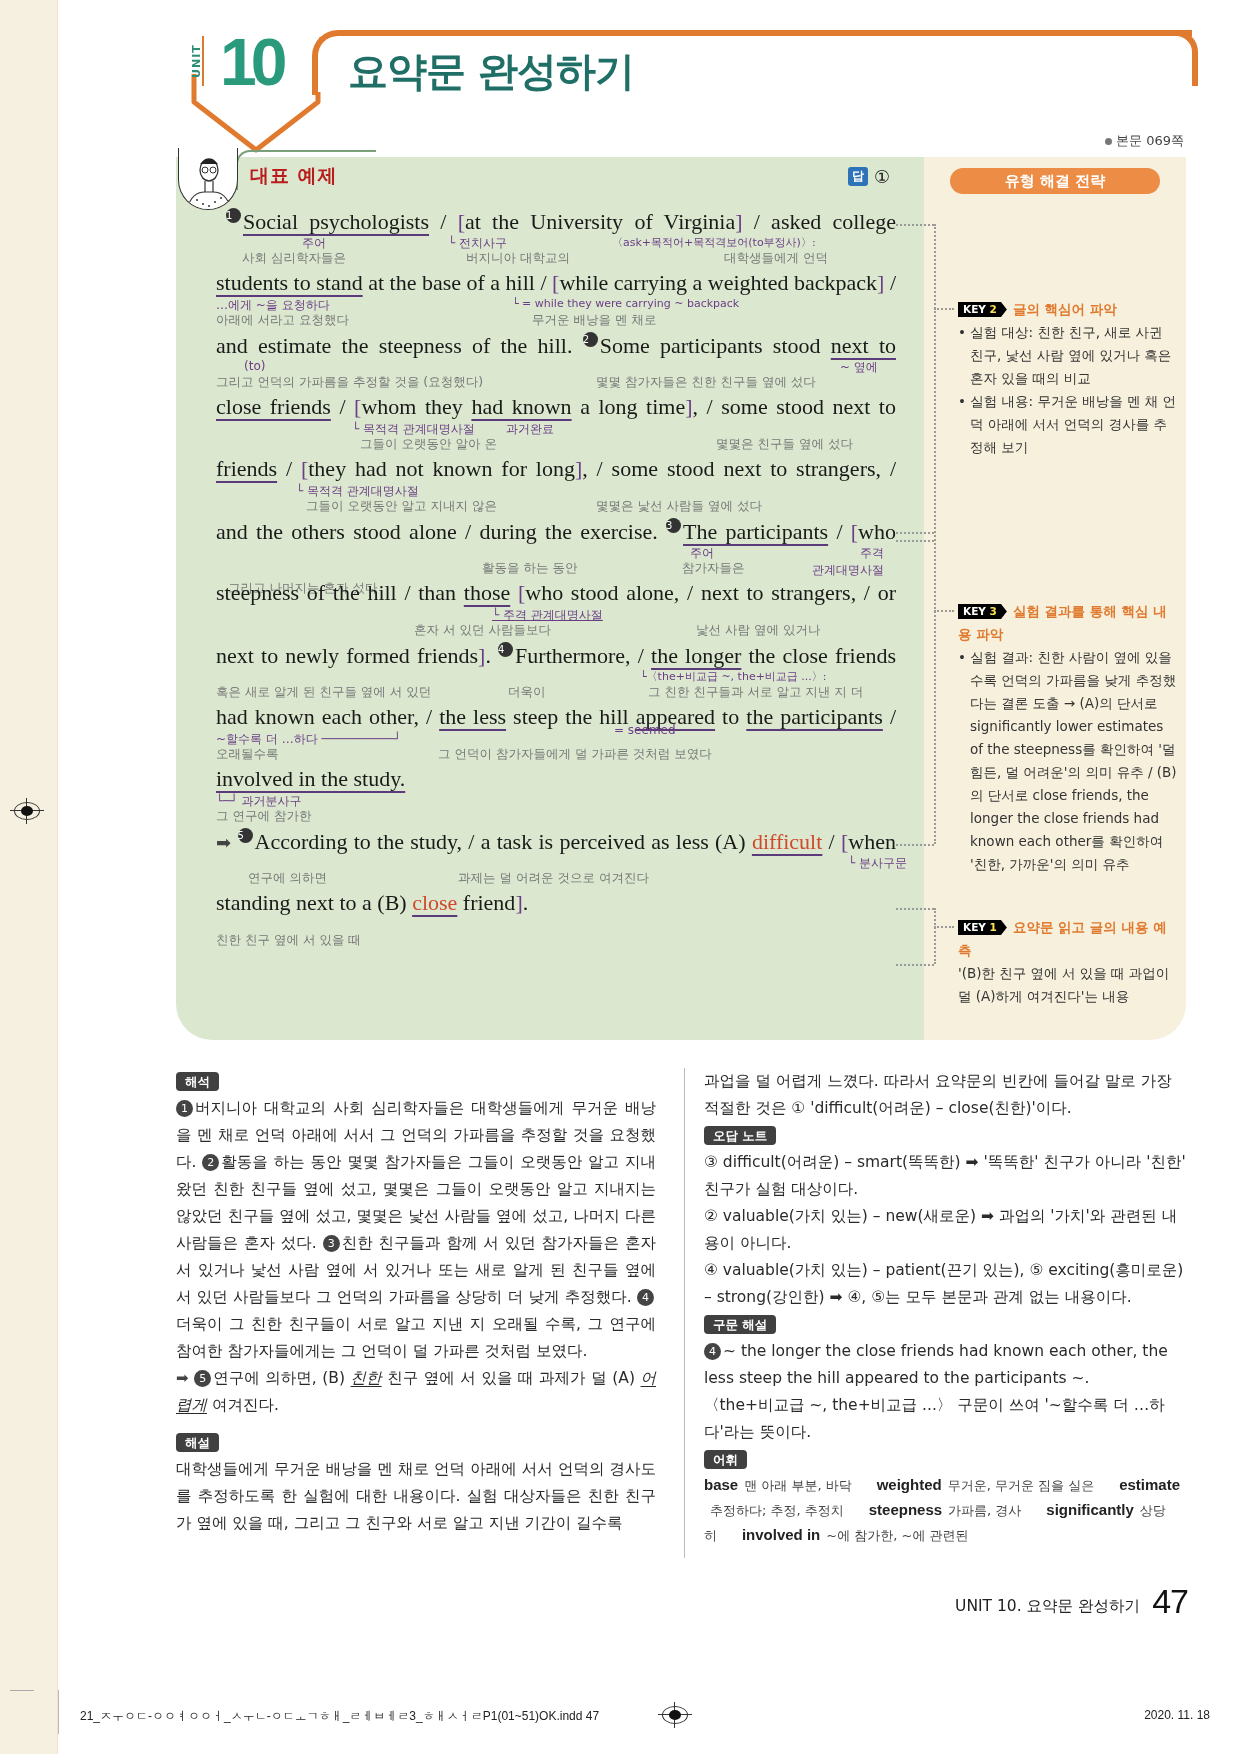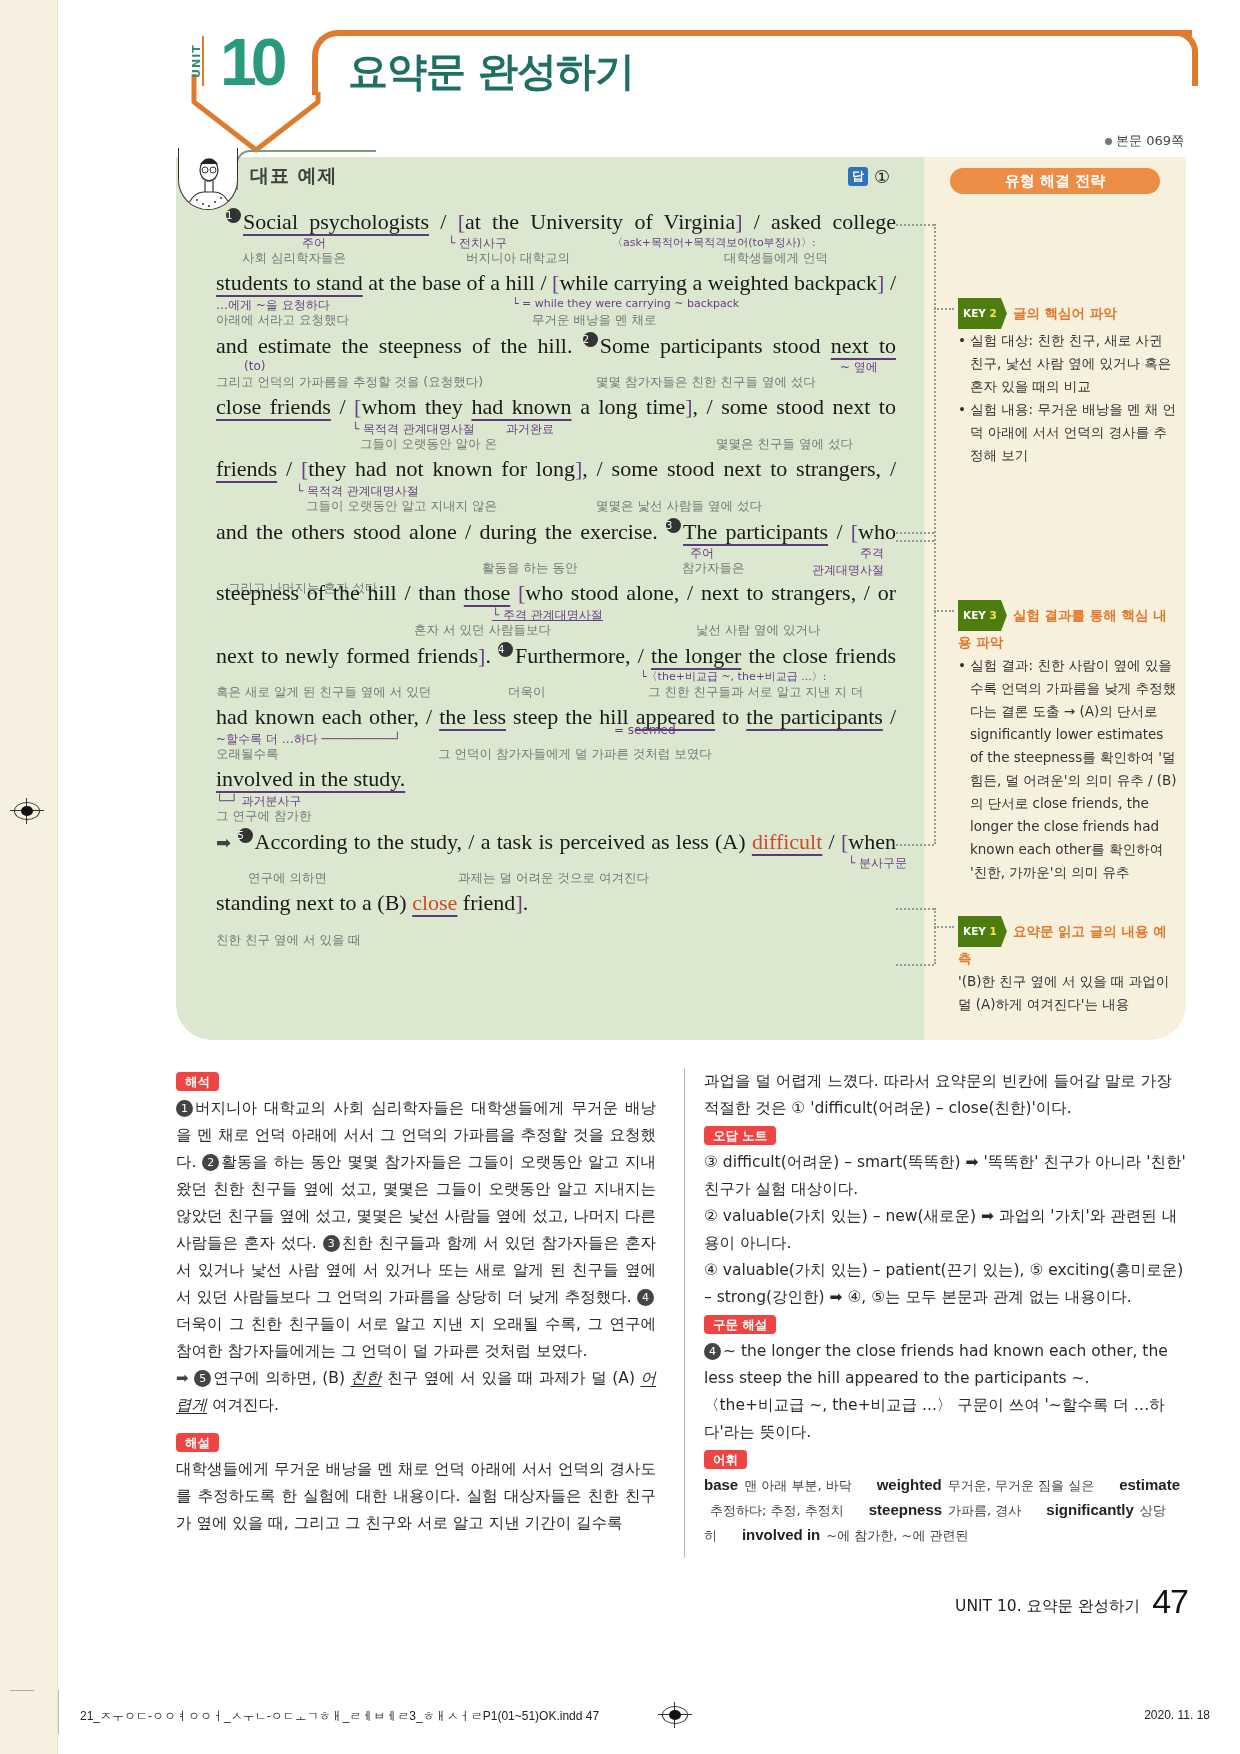--- a/index.html
+++ b/index.html
@@ -22,21 +22,21 @@
   .title-frame::after { content: ""; position: absolute; right: -6px; top: -6px; width: 40px; height: 50px; border-top: 6px solid #e07a2e; border-right: 6px solid #e07a2e; border-top-right-radius: 22px; }
   .page-title { position: absolute; left: 348px; top: 44px; font-size: 40px; font-weight: bold; color: #1f6f66; letter-spacing: -1px; }
   .ref-note { position: absolute; right: 56px; top: 132px; font-size: 13px; color: #444; }
   .ref-note .bullet { display: inline-block; width: 7px; height: 7px; background: #777; border-radius: 50%; margin-right: 4px; vertical-align: middle; }
 
   
   .example-box { position: absolute; left: 176px; top: 157px; width: 748px; height: 883px; background: #dbe8cf; border-bottom-left-radius: 36px; }
   .strategy-panel { position: absolute; left: 924px; top: 157px; width: 262px; height: 883px; background: #f7f0dd; border-bottom-right-radius: 36px; }
   .example-tab { position: absolute; left: 236px; top: 150px; width: 140px; height: 40px; border-top: 2px solid #7aa07a; border-left: 2px solid #7aa07a; border-top-left-radius: 14px; }
   .mascot { position: absolute; left: 178px; top: 148px; width: 60px; height: 62px; background: #fff; border-bottom-left-radius: 40px; border-bottom-right-radius: 40px; border: 1.5px solid #333; border-top: none; overflow: hidden; }
-  .example-label { position: absolute; left: 250px; top: 163px; font-size: 19px; font-weight: bold; color: #404040; letter-spacing: 1px; }
+  .example-label { position: absolute; left: 250px; top: 163px; font-size: 19px; font-weight: bold; color: #b91c1c; letter-spacing: 1px; }
   .answer { position: absolute; left: 848px; top: 166px; font-size: 18px; color: #222; }
   .answer .answer-chip { display: inline-block; background: #2e73b8; color: #fff; font-size: 12px; font-weight: bold; padding: 1px 4px; border-radius: 3px; vertical-align: 3px; margin-right: 6px; }
 
   .strategy-pill { position: absolute; left: 950px; top: 168px; width: 210px; height: 26px; background: #ec8c45; border-radius: 13px; color: #fff; font-weight: bold; font-size: 15px; text-align: center; line-height: 26px; }
 
   
   .passage { position: absolute; left: 216px; top: 208px; width: 680px; }
   .line-block { position: relative; height: 62px; }
   .eng { position: absolute; left: 0; top: 0; width: 680px; font-family: "Liberation Serif", serif; font-size: 22px; color: #1a1a1a; white-space: nowrap; text-align: justify; text-align-last: justify; }
   .eng.left { text-align: left; text-align-last: left; }
@@ -48,30 +48,30 @@
   .red { color: #d1492b; }
   .num-circle { display: inline-block; width: 15px; height: 15px; border-radius: 50%; background: #333; color: #fff; font-family: "DejaVu Sans", sans-serif; font-size: 10px; text-align: center; line-height: 15px; vertical-align: 10px; margin-right: 2px; }
   .arrow-sym { color: #444; font-family: "DejaVu Sans", sans-serif; font-size: 18px; }
 
   .dotline-h { position: absolute; height: 0; border-top: 2px dotted #999; }
   .dotline-v { position: absolute; width: 0; border-left: 2px dotted #999; }
 
   
   .key { position: absolute; left: 958px; width: 220px; font-size: 13.5px; line-height: 23px; color: #333; }
   .key-head { color: #e07a2e; font-weight: bold; font-size: 13.5px; }
-  .key-chip { display: inline-block; background: #4d7c0f; color: #fff; font-size: 10.5px; font-weight: bold; padding: 8px 5px; margin-right: 6px; line-height: 15px; vertical-align: 1px; clip-path: polygon(0 0, 88% 0, 100% 50%, 88% 100%, 0 100%); padding-right: 10px; }
+  .key-chip { display: inline-block; background: #000000; color: #fff; font-size: 10.5px; font-weight: bold; padding: 0 5px; margin-right: 6px; line-height: 15px; vertical-align: 1px; clip-path: polygon(0 0, 88% 0, 100% 50%, 88% 100%, 0 100%); padding-right: 10px; }
   .key-chip b { color: #ffe14d; }
   .key-bullet { padding-left: 12px; text-indent: -12px; }
 
   
   .col { position: absolute; top: 1068px; font-size: 15.5px; line-height: 27px; color: #2a2a2a; }
   .col-left { left: 176px; width: 480px; text-align: justify; }
   .col-right { left: 704px; width: 482px; }
   .col-divider { position: absolute; left: 684px; top: 1068px; width: 1px; height: 490px; background: #bbb; }
-  .tag { display: inline-block; background: #ef4444; color: #fff; font-size: 12.5px; font-weight: bold; padding: 0 9px; border-radius: 4px; line-height: 19px; margin: 4px 0 2px; }
+  .tag { display: inline-block; background: #404040; color: #fff; font-size: 12.5px; font-weight: bold; padding: 0 9px; border-radius: 4px; line-height: 19px; margin: 4px 0 2px; }
   .circ { display: inline-block; width: 17px; height: 17px; border-radius: 50%; background: #444; color: #fff; font-size: 11px; text-align: center; line-height: 17px; vertical-align: 1px; margin-right: 2px; }
   .ul-simple { text-decoration: underline; text-underline-offset: 3px; font-style: italic; }
   .vocab b { font-family: "Liberation Sans", sans-serif; font-weight: bold; font-size: 15px; color: #222; }
   .vocab span.m { font-size: 13px; color: #444; margin-right: 20px; margin-left: 6px; }
 
   .footer-title { position: absolute; right: 100px; top: 1596px; font-size: 15.5px; color: #222; }
   .footer-page { position: absolute; right: 52px; top: 1582px; font-size: 34px; font-family: "Liberation Sans", sans-serif; color: #111; letter-spacing: -1px; }
   .slug { position: absolute; left: 80px; top: 1708px; font-size: 12px; color: #222; font-family: "Liberation Sans", sans-serif; }
   .slug-date { position: absolute; right: 30px; top: 1708px; font-size: 12px; color: #222; font-family: "Liberation Sans", sans-serif; }
   .slug-bar { position: absolute; left: 58px; top: 1690px; width: 1px; height: 44px; background: #bbb; }

